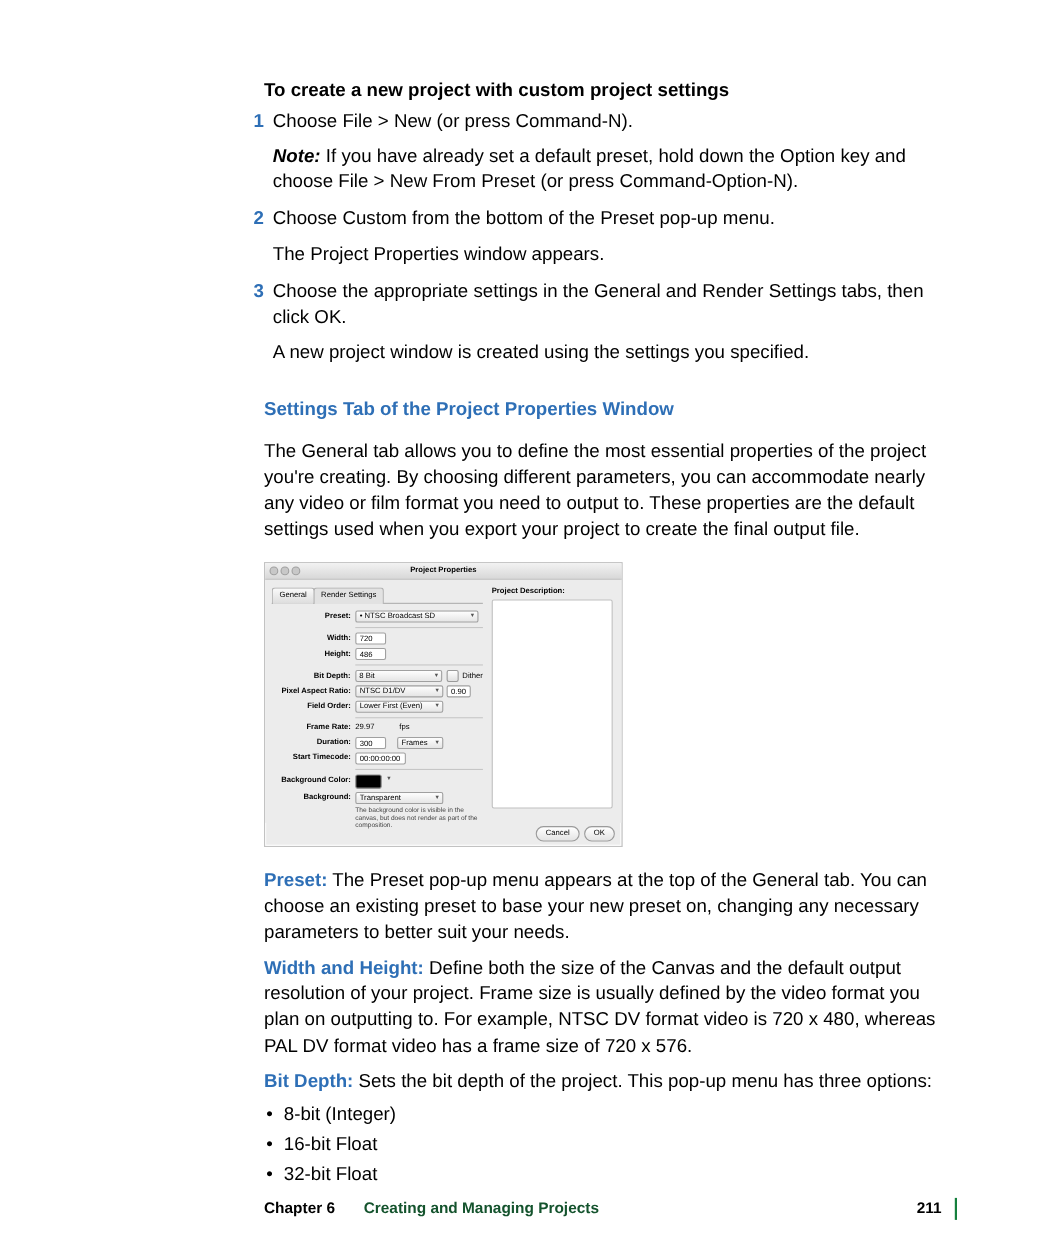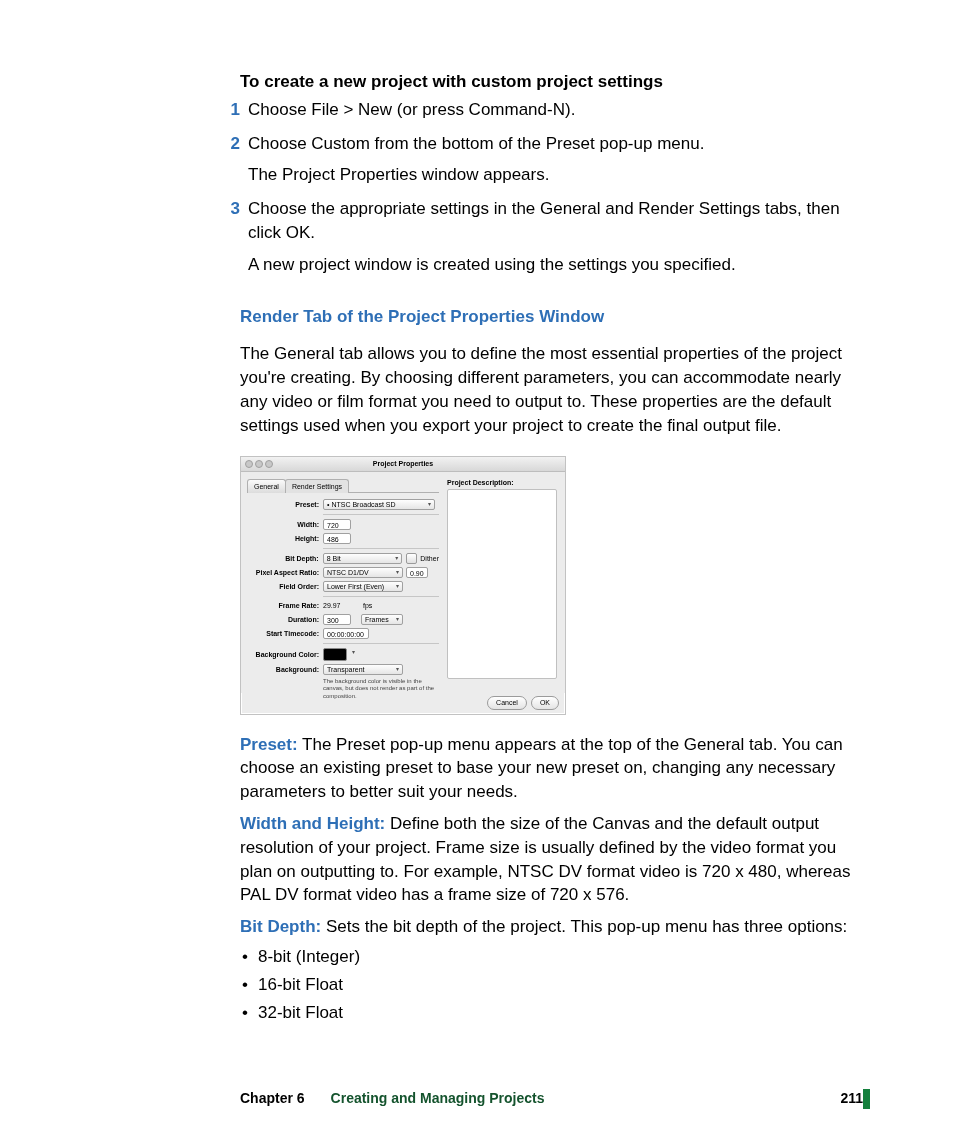--- a/index.html
+++ b/index.html
@@ -66,22 +66,22 @@
     display:flex;
     justify-content:space-between;
     font-size:14px;
     font-weight:700;
     gap:20px;
   }
   .footer .left{display:flex;gap:14px;}
   .footer .chap{color:#000;}
   .footer .title{color:#14532d;font-weight:700;padding-left:12px;}
   .footer .right{
-    border-right:7px solid #15803d;
-    padding-right:0;
+    border-right:2px solid #15803d;
+    padding-right:12px;
   }
 
   
   .shot{
     width:324px;
     height:257px;
     margin:18px 0 18px 0;
     border:1px solid #c2c2c2;
     background:#ececec;
     font-family:"Lucida Grande","Segoe UI",sans-serif;
@@ -203,40 +203,44 @@
 <body>
 
 <div class="page">
 
   <div class="section-title">To create a new project with custom project settings</div>
 
   <div class="step">
     <div class="step-num">1</div>
     <div class="step-body">
       <div>Choose File &gt; New (or press Command-N).</div>
+      <div class="para">
+        <span class="note-lab">Note:</span>
+        <span>If you have already set a default preset, hold down the Option key and choose File &gt; New From Preset (or press Command-Option-N).</span>
+      </div>
     </div>
   </div>
 
   <div class="step" style="margin-top:10px">
     <div class="step-num">2</div>
     <div class="step-body">
       <div>Choose Custom from the bottom of the Preset pop-up menu.</div>
       <div class="para">The Project Properties window appears.</div>
     </div>
   </div>
 
   <div class="step" style="margin-top:10px">
     <div class="step-num">3</div>
     <div class="step-body">
       <div>Choose the appropriate settings in the General and Render Settings tabs, then click OK.</div>
       <div class="para">A new project window is created using the settings you specified.</div>
     </div>
   </div>
 
-  <div class="h2-blue">Render Tab of the Project Properties Window</div>
+  <div class="h2-blue">Settings Tab of the Project Properties Window</div>
   <div class="para" style="margin-top:14px">The General tab allows you to define the most essential properties of the project you're creating. By choosing different parameters, you can accommodate nearly any video or film format you need to output to. These properties are the default settings used when you export your project to create the final output file.</div>
 
   <div class="shot">
     <div class="shot-titlebar">
       <div class="traffic">
           <span></span>
           <span></span>
           <span></span>
         </div>
       <div class="shot-title">Project Properties</div>

